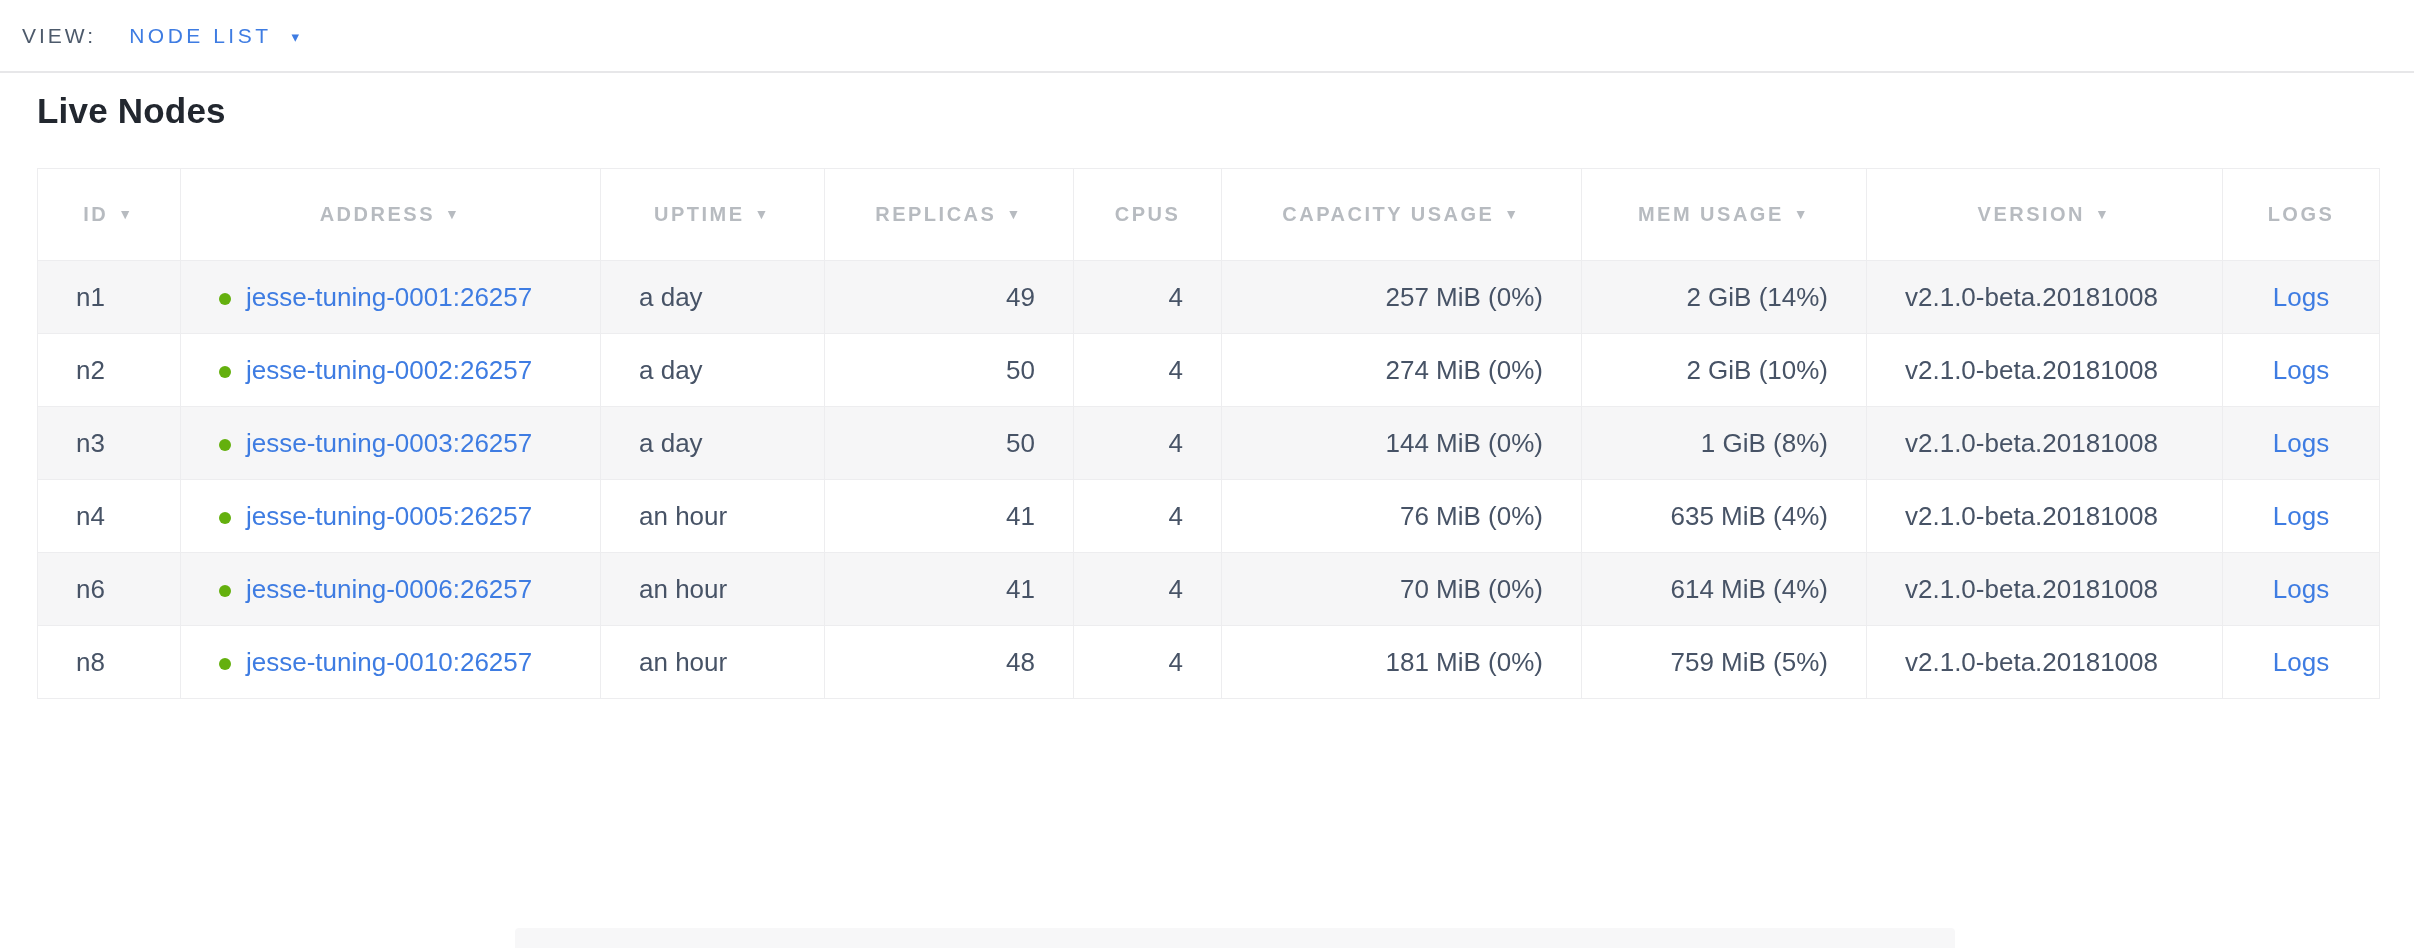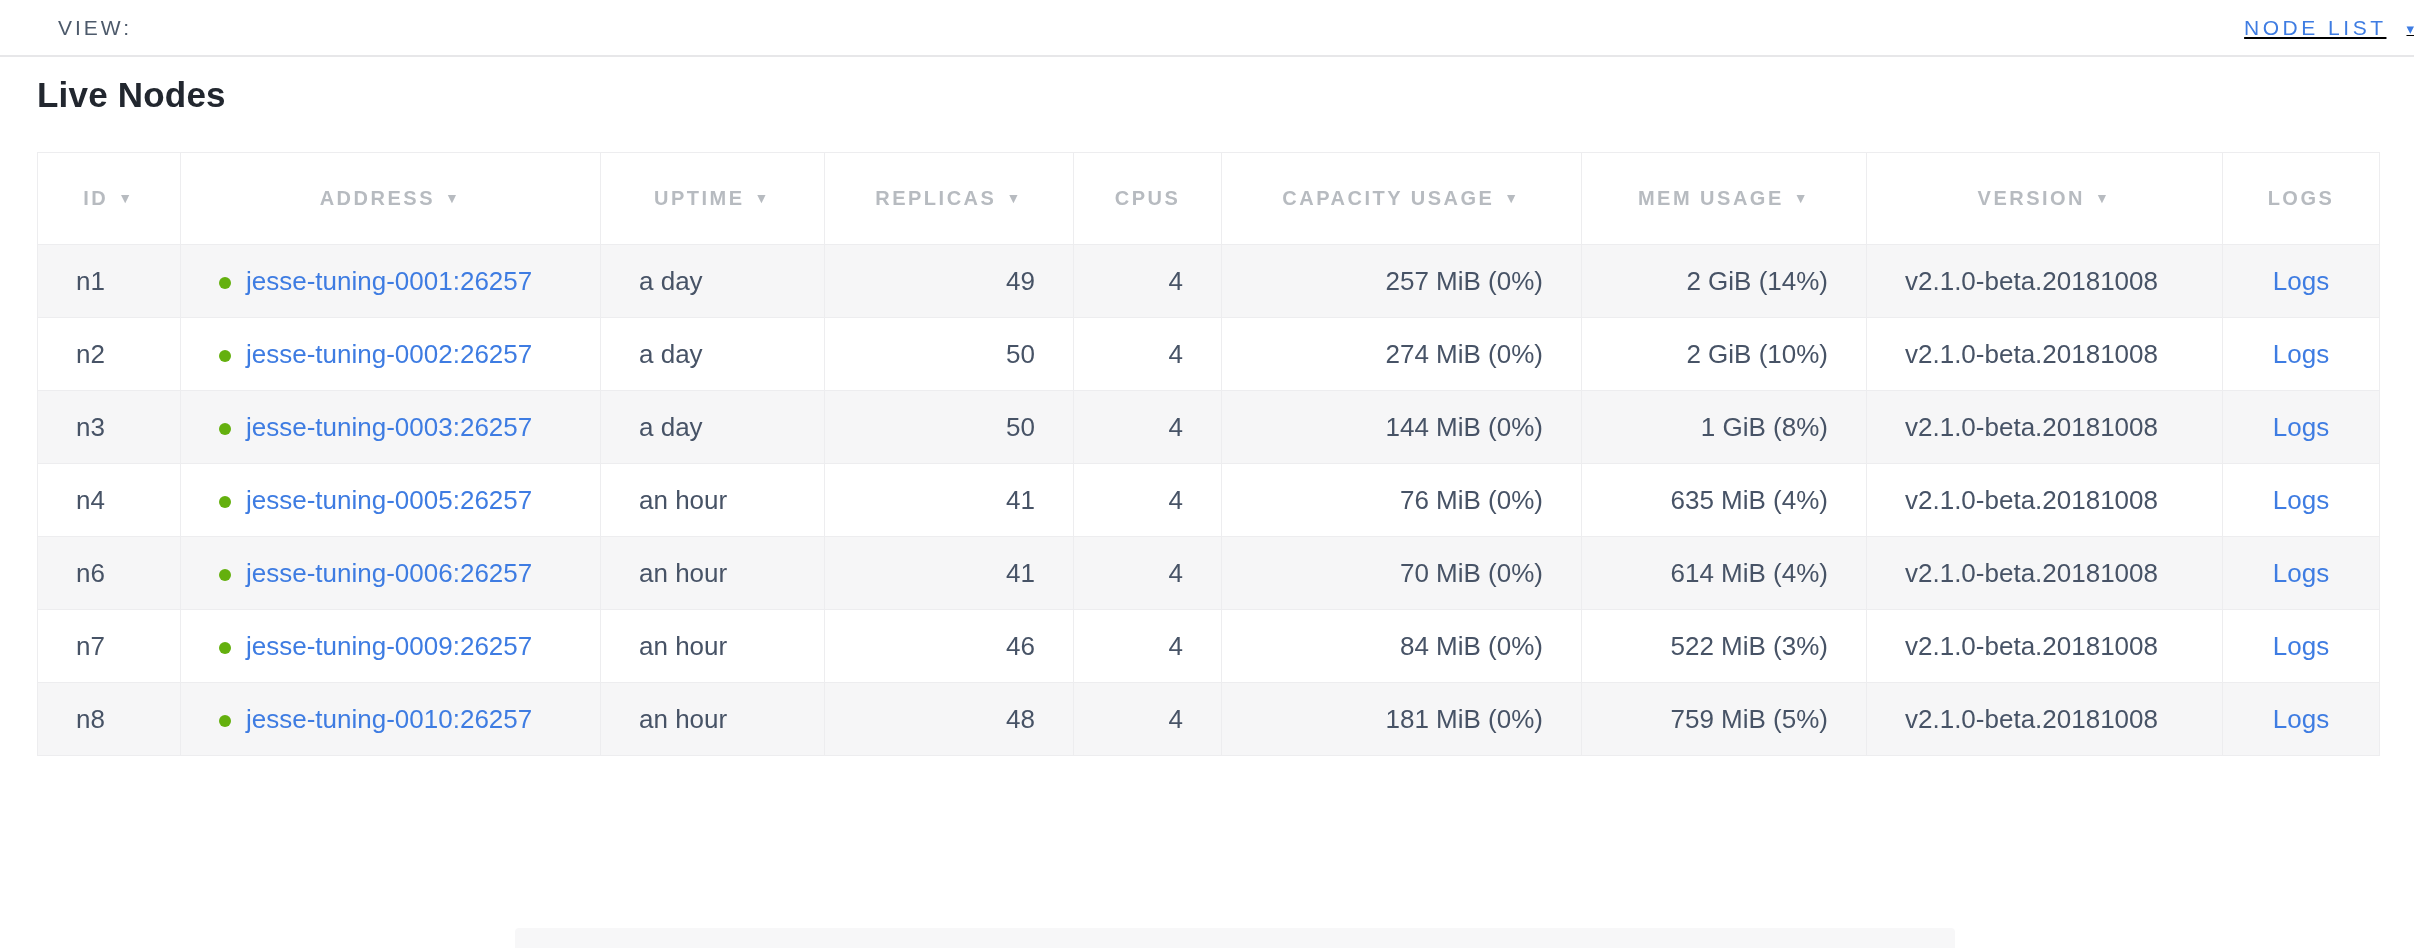--- a/index.html
+++ b/index.html
@@ -5,40 +5,38 @@
   * { margin: 0; padding: 0; box-sizing: border-box; }
   html, body {
     width: 2414px; height: 948px;
     background: #ffffff;
     font-family: "Liberation Sans", "DejaVu Sans", sans-serif;
     overflow: hidden;
     position: relative;
   }
   
   .topbar {
-    height: 57px;
+    height: 73px;
     display: flex;
     align-items: center;
-    padding-left: 58px;
+    padding-left: 22px;
     border-bottom: 2px solid #e7e7e9;
     background: #ffffff;
-    justify-content: space-between;
   }
   .view-label {
     font-size: 21px;
     letter-spacing: 3px;
     color: var(--label-gray);
     font-weight: 400;
   }
   .view-select {
     display: inline-flex;
     align-items: center;
-    margin-left: 22px;
+    margin-left: 33px;
     cursor: pointer;
-    text-decoration: underline;
   }
   .view-select .selected {
     font-size: 21px;
     letter-spacing: 3.5px;
     color: var(--link-blue);
     font-weight: 400;
   }
   .view-select .caret {
     font-size: 15px;
     color: var(--link-blue);
@@ -208,31 +206,20 @@
           <td class="align-left"><span class="status-dot"></span><a class="node-link" href="#">jesse-tuning-0006:26257</a></td>
           <td class="align-left">an hour</td>
           <td class="align-right">41</td>
           <td class="align-right">4</td>
           <td class="align-right">70 MiB (0%)</td>
           <td class="align-right">614 MiB (4%)</td>
           <td class="align-left">v2.1.0-beta.20181008</td>
           <td class="align-center"><a class="logs-link" href="#">Logs</a></td>
         </tr>
         <tr>
-          <td class="align-left">n7</td>
-          <td class="align-left"><span class="status-dot"></span><a class="node-link" href="#">jesse-tuning-0009:26257</a></td>
-          <td class="align-left">an hour</td>
-          <td class="align-right">46</td>
-          <td class="align-right">4</td>
-          <td class="align-right">84 MiB (0%)</td>
-          <td class="align-right">522 MiB (3%)</td>
-          <td class="align-left">v2.1.0-beta.20181008</td>
-          <td class="align-center"><a class="logs-link" href="#">Logs</a></td>
-        </tr>
-        <tr>
           <td class="align-left">n8</td>
           <td class="align-left"><span class="status-dot"></span><a class="node-link" href="#">jesse-tuning-0010:26257</a></td>
           <td class="align-left">an hour</td>
           <td class="align-right">48</td>
           <td class="align-right">4</td>
           <td class="align-right">181 MiB (0%)</td>
           <td class="align-right">759 MiB (5%)</td>
           <td class="align-left">v2.1.0-beta.20181008</td>
           <td class="align-center"><a class="logs-link" href="#">Logs</a></td>
         </tr>

